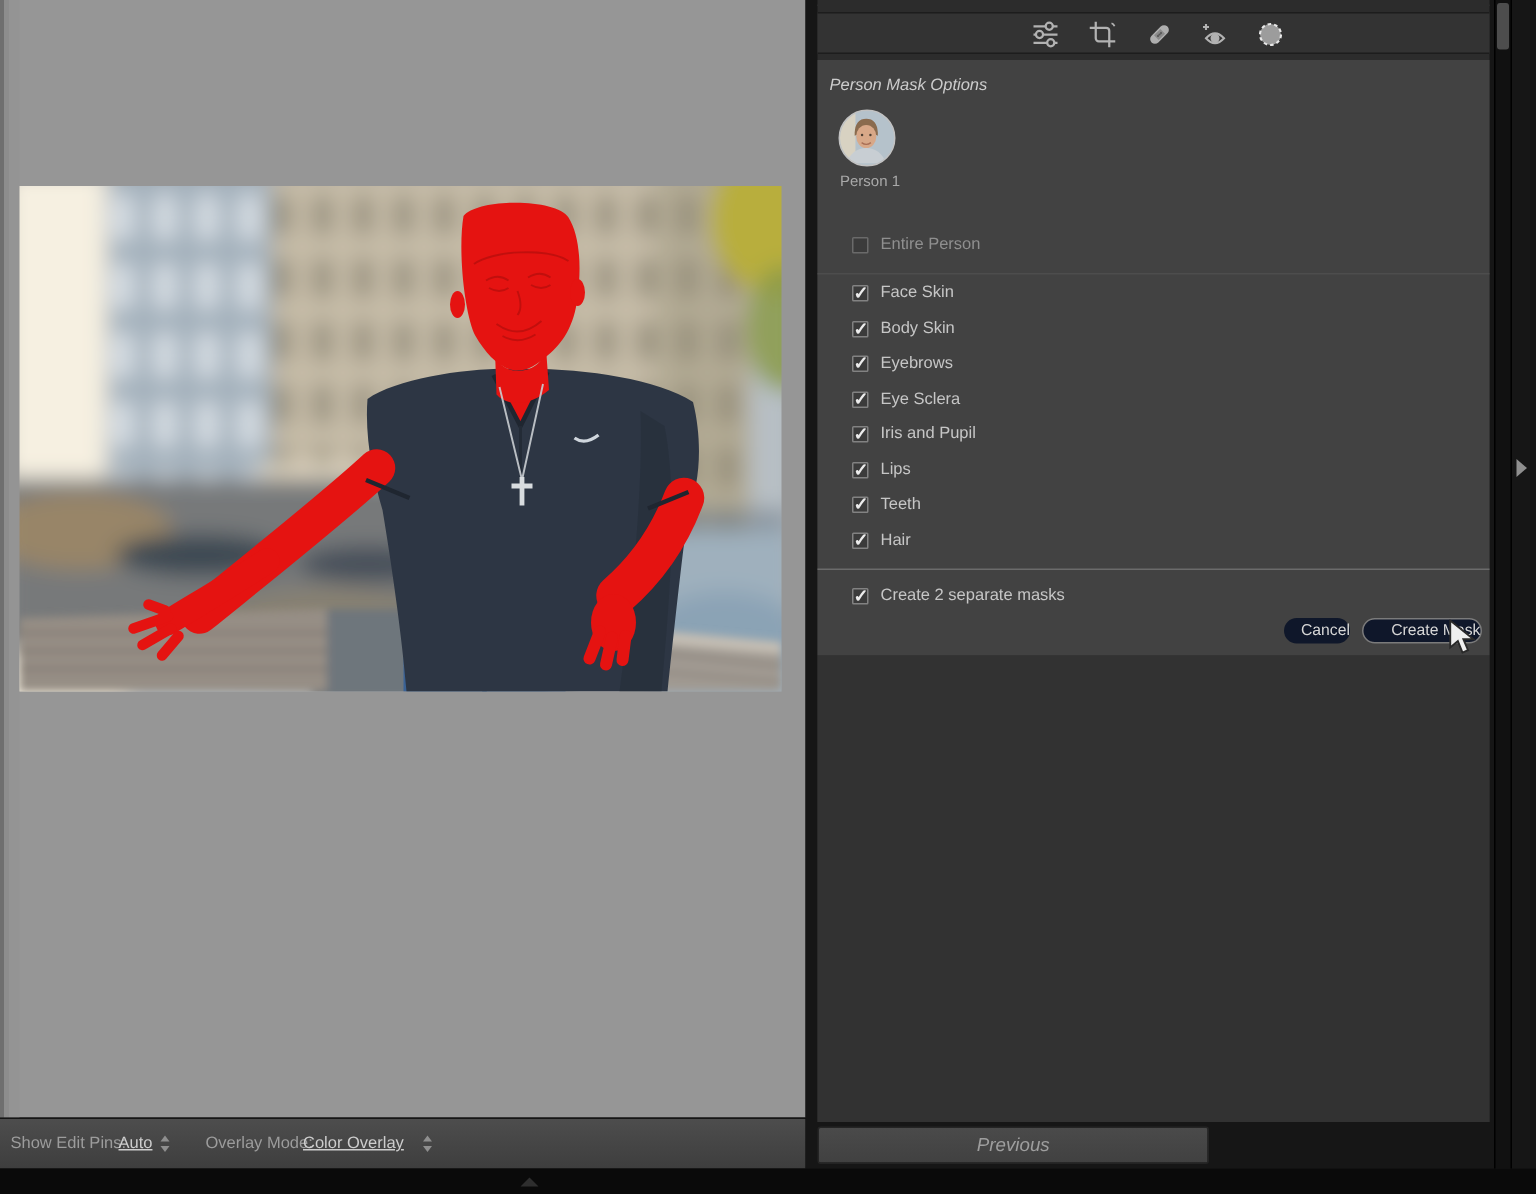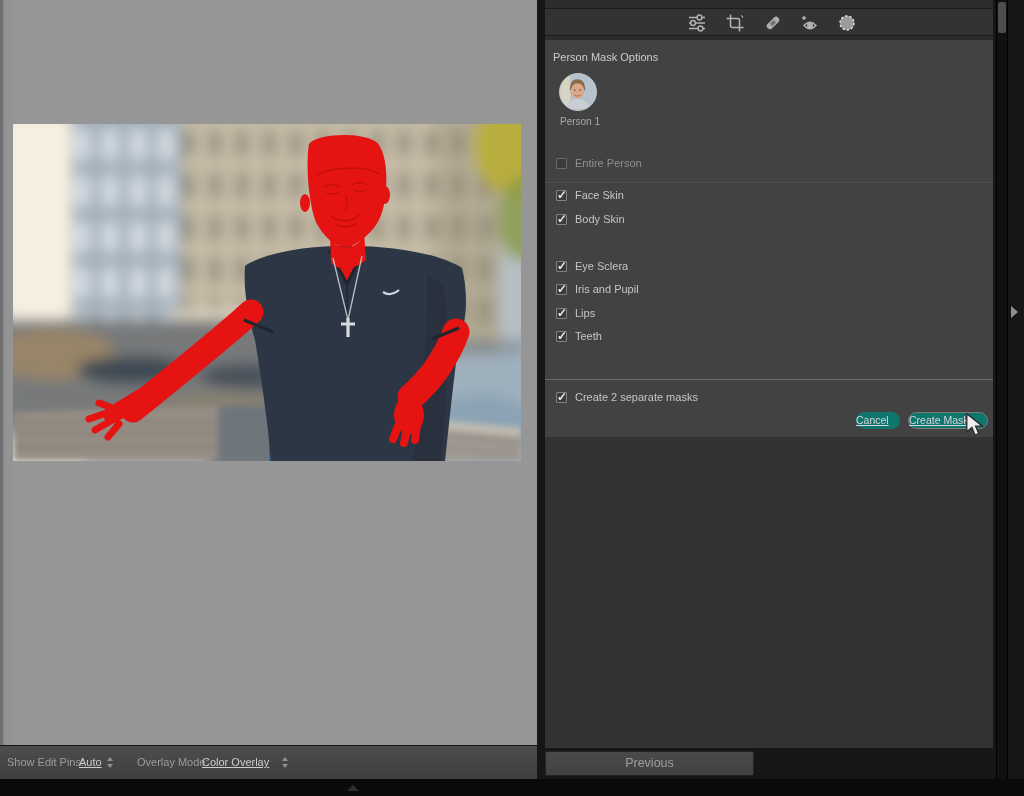--- a/index.html
+++ b/index.html
@@ -42,47 +42,47 @@
   .right-area { position:absolute; left:537px; top:0; width:487px; height:779px;
     background:#161616; }
   .right-topline { position:absolute; left:8px; top:3px; width:448px; height:1px; background:#3a3a3a; }
   .right-col { position:absolute; left:8px; top:0; width:448px; height:748px; background:#2c2c2c; }
   .tools-strip { position:absolute; left:8px; top:8px; width:448px; height:28px;
     background:#333333; border-top:1px solid #1d1d1d; border-bottom:1px solid #1d1d1d; }
   .tool-icon { position:absolute; top:4px; width:20px; height:20px; cursor:pointer; }
 
   .panel { position:absolute; left:8px; top:40px; width:448px; height:397px;
     background:#424242; font-size:11px; color:#c6c6c6; }
-  .panel-title { position:absolute; left:8px; top:11px; color:#cccccc; }
+  .panel-title { position:absolute; left:8px; top:11px; color:#cccccc;font-style:italic; }
   .avatar { position:absolute; left:14px; top:33px; width:38px; height:38px;
     border-radius:50%; border:1.5px solid #c2c2c2; overflow:hidden; background:#b5c2cb; }
   .person-label { position:absolute; left:15px; top:76px; font-size:10px; color:#a9a9a9; }
 
-  .row { position:absolute; left:0; width:380px; height:17px; cursor:default; }
+  .row { position:absolute; left:12px; width:380px; height:17px; cursor:default; }
   .cb { position:absolute; left:11px; top:1px; width:11px; height:11px;
     background:#3b3b3b; border:1px solid #828282; border-radius:1px; }
   .cb.checked::after { content:"\2713"; position:absolute; left:0px; top:-3px;
     font-size:12px; font-weight:bold; color:#ececec; }
   .cb.dim { border-color:#6a6a6a; }
   .row .lbl { position:absolute; left:30px; top:0; }
   .row.dim .lbl { color:#8f8f8f; }
   .divider { position:absolute; left:0; width:448px; height:1px; background:#4d4d4d; }
   .divider.bright { background:#6b6b6b; }
 
-  .pill { position:absolute; top:372px; height:17px; border-radius:9px; background:#0f766e;
-    color:#d6d6d6; font-size:10.5px; text-align:left; line-height:16px; cursor:pointer;text-decoration:underline; }
+  .pill { position:absolute; top:372px; height:17px; border-radius:9px; background:#0f172a;
+    color:#d6d6d6; font-size:10.5px; text-align:right; line-height:16px; cursor:pointer; }
   .pill.cancel { left:311px; width:44px; }
   .pill.create { left:363px; width:80px; border:1px solid #7b7b7b; line-height:15px; }
 
   .below-panel { position:absolute; left:8px; top:437px; width:448px; height:311px;
     background:#323232; }
 
-  .footer-btn { position:absolute; top:751px; width:209px; height:25px;
+  .footer-btn { position:absolute; top:751px; width:261px; height:25px;
     background:linear-gradient(#4a4a4a,#414141); border:1px solid #242424; border-radius:2px;
-    color:#9e9e9e; font-size:12.5px; text-align:center; line-height:23px; cursor:pointer; }
+    color:#9e9e9e; font-size:12.5px; text-align:center; line-height:23px; cursor:pointer;font-style:italic; }
   .footer-btn.prev { left:8px; }
   .footer-btn.reset { left:233px; }
 
   .scroll-track { position:absolute; left:459px; top:0; width:12px; height:779px;
     background:#111111; border-left:1px solid #000; border-right:1px solid #000; }
   .scroll-thumb { position:absolute; left:1px; top:2px; width:8px; height:31px;
     background:#4d4d4d; border-radius:2px; }
   .panel-reveal { position:absolute; left:474px; top:306px; width:0; height:0; cursor:pointer;
     border-top:6px solid transparent; border-bottom:6px solid transparent;
     border-left:7px solid #8f8f8f; }
@@ -273,35 +273,43 @@
       <div class="divider" style="top:142px"></div>
 
       <div class="row" style="top:172.5px">
         <span class="cb checked"></span>
         <span class="lbl">Body Skin</span>
       </div>
       <div class="row" style="top:149px">
         <span class="cb checked"></span>
         <span class="lbl">Face Skin</span>
       </div>
+      <div class="row" style="top:196px">
+        <span class="cb checked"></span>
+        <span class="lbl">Eyebrows</span>
+      </div>
       <div class="row" style="top:243px">
         <span class="cb checked"></span>
         <span class="lbl">Iris and Pupil</span>
       </div>
       <div class="row" style="top:219.5px">
         <span class="cb checked"></span>
         <span class="lbl">Eye Sclera</span>
       </div>
       <div class="row" style="top:290px">
         <span class="cb checked"></span>
         <span class="lbl">Teeth</span>
       </div>
       <div class="row" style="top:266.5px">
         <span class="cb checked"></span>
         <span class="lbl">Lips</span>
+      </div>
+      <div class="row" style="top:313.5px">
+        <span class="cb checked"></span>
+        <span class="lbl">Hair</span>
       </div>
 
       <div class="divider bright" style="top:339px"></div>
 
       <div class="row" style="top:351px">
         <span class="cb checked"></span>
         <span class="lbl">Create 2 separate masks</span>
       </div>
 
       <div class="pill cancel">Cancel</div>

